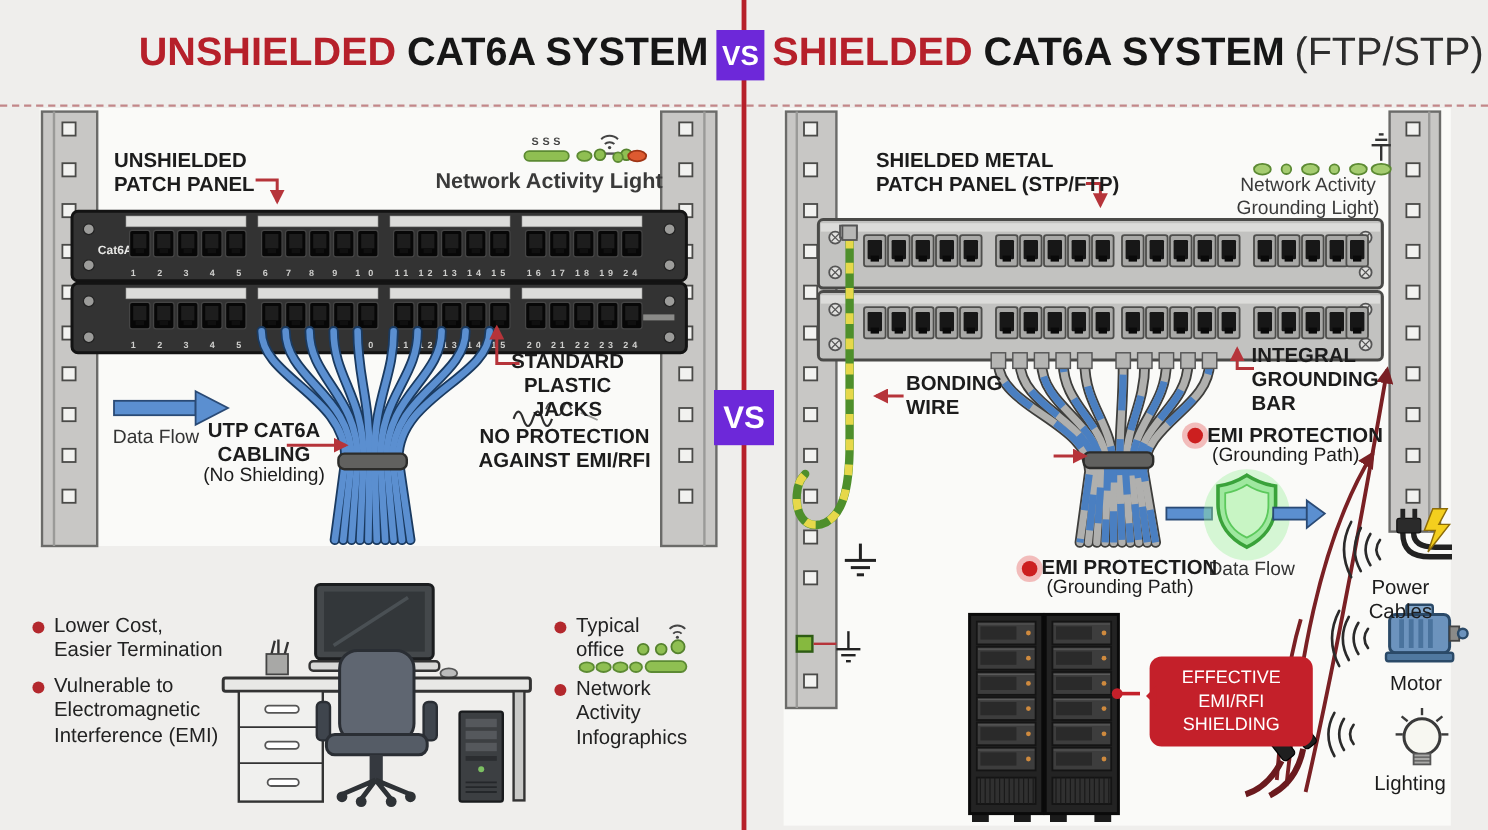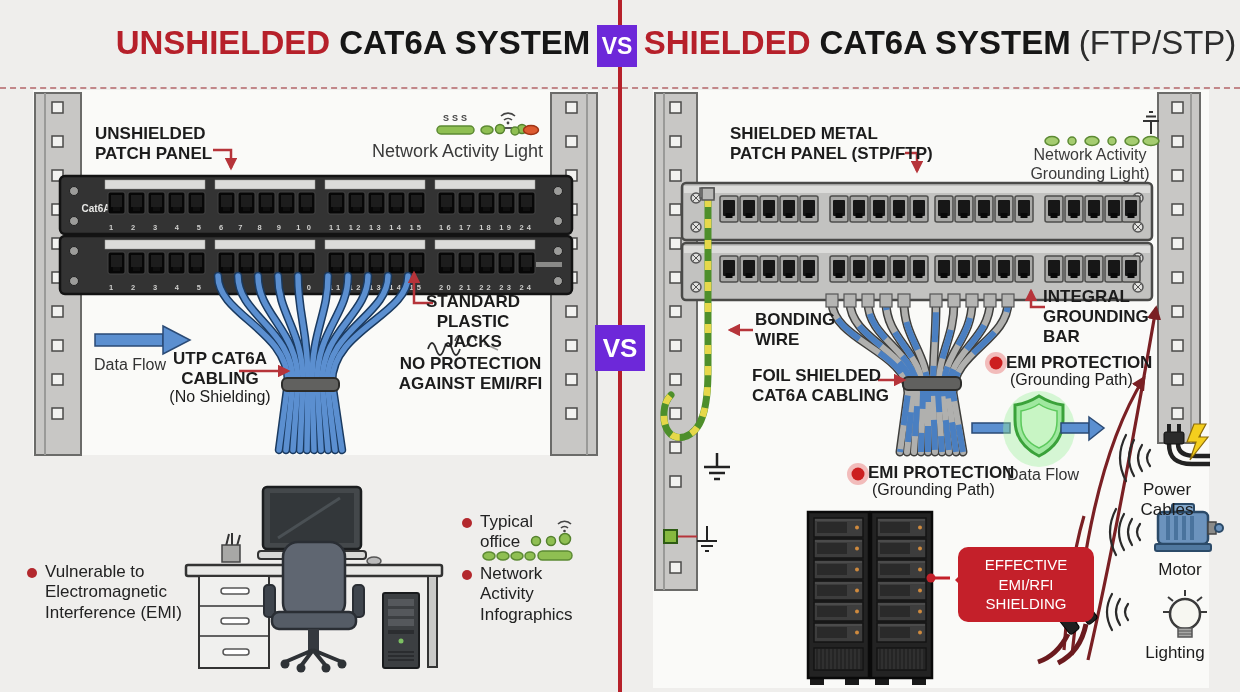--- a/index.html
+++ b/index.html
@@ -14,21 +14,21 @@
   .vs.mid{left:595px;top:325px;width:50px;height:46px;line-height:46px;font-size:26px;}
   .title{position:absolute;top:24px;font-size:33px;font-weight:bold;text-align:center;white-space:nowrap;color:#161616;}
   .title .red{color:#b6202a;margin-right:9px;}
   .title .suffix{font-weight:normal;color:#2d2d2d;margin-left:8px;}
   .title.l{left:0;width:618px;padding-left:44px;}
   .title.r{left:640px;width:600px;}
   .lbl{position:absolute;white-space:pre-line;font-weight:bold;font-size:17px;line-height:1.17;color:#1c1c1c;}
   .lbl.reg{font-weight:normal;}
   .lbl.c{text-align:center;}
   .lbl.s16{font-size:16px;}
-  .lbl.s18{font-size:18px;font-weight:normal;color:#3a3a3a;}
+  .lbl.s18{font-size:18px;font-weight:bold;color:#3a3a3a;}
   .lbl.s20{font-size:16px;font-weight:normal;color:#333;}
   .bullet{position:absolute;white-space:pre-line;font-size:17px;line-height:1.2;color:#222;padding-left:18px;}
   .bullet::before{content:'';position:absolute;left:0;top:6px;width:10px;height:10px;border-radius:50%;background:#b3282d;}
   .badge{position:absolute;left:958px;top:547px;width:128px;background:#c4202a;border-radius:10px;
          color:#fff;font-weight:normal;font-size:15px;line-height:1.3;text-align:center;
          padding:8px 4px;white-space:pre-line;}
   .badge::before{content:'';position:absolute;left:-12px;top:24px;border:9px solid transparent;border-right-color:#c4202a;}
 </style>
 </head>
 <body>
@@ -653,37 +653,37 @@
 PATCH PANEL</div>
   <div class="lbl s18 c" style="left:350px;top:141px;width:215px;">Network Activity Light</div>
   <div class="lbl s20" style="left:94px;top:356px;">Data Flow</div>
   <div class="lbl c" style="left:150px;top:349px;width:140px;">UTP CAT6A
 CABLING</div>
   <div class="lbl reg c s16" style="left:145px;top:388px;width:150px;">(No Shielding)</div>
   <div class="lbl c" style="left:408px;top:292px;width:130px;">STANDARD
 PLASTIC JACKS</div>
   <div class="lbl c" style="left:398px;top:354px;width:145px;">NO PROTECTION
 AGAINST EMI/RFI</div>
+  <div class="bullet" style="left:27px;top:512px;">Lower Cost,
+Easier Termination</div>
   <div class="bullet" style="left:27px;top:562px;">Vulnerable to
 Electromagnetic
 Interference (EMI)</div>
   <div class="bullet" style="left:462px;top:512px;">Typical
 office</div>
   <div class="bullet" style="left:462px;top:564px;">Network
 Activity
 Infographics</div>
 
   <div class="lbl" style="left:730px;top:124px;">SHIELDED METAL
 PATCH PANEL (STP/FTP)</div>
   <div class="lbl reg c s16" style="left:1015px;top:146px;width:150px;color:#3a3a3a;">Network Activity
 Grounding Light)</div>
   <div class="lbl" style="left:755px;top:310px;">BONDING
 WIRE</div>
-  <div class="lbl" style="left:752px;top:366px;">FOIL SHIELDED
-CAT6A CABLING</div>
   <div class="lbl" style="left:1043px;top:287px;">INTEGRAL
 GROUNDING
 BAR</div>
   <div class="lbl" style="left:1006px;top:353px;">EMI PROTECTION</div>
   <div class="lbl reg s16" style="left:1010px;top:371px;">(Grounding Path)</div>
   <div class="lbl s20 c" style="left:998px;top:466px;width:90px;">Data Flow</div>
   <div class="lbl" style="left:868px;top:463px;">EMI PROTECTION</div>
   <div class="lbl reg s16" style="left:872px;top:481px;">(Grounding Path)</div>
   <div class="badge">EFFECTIVE
 EMI/RFI

